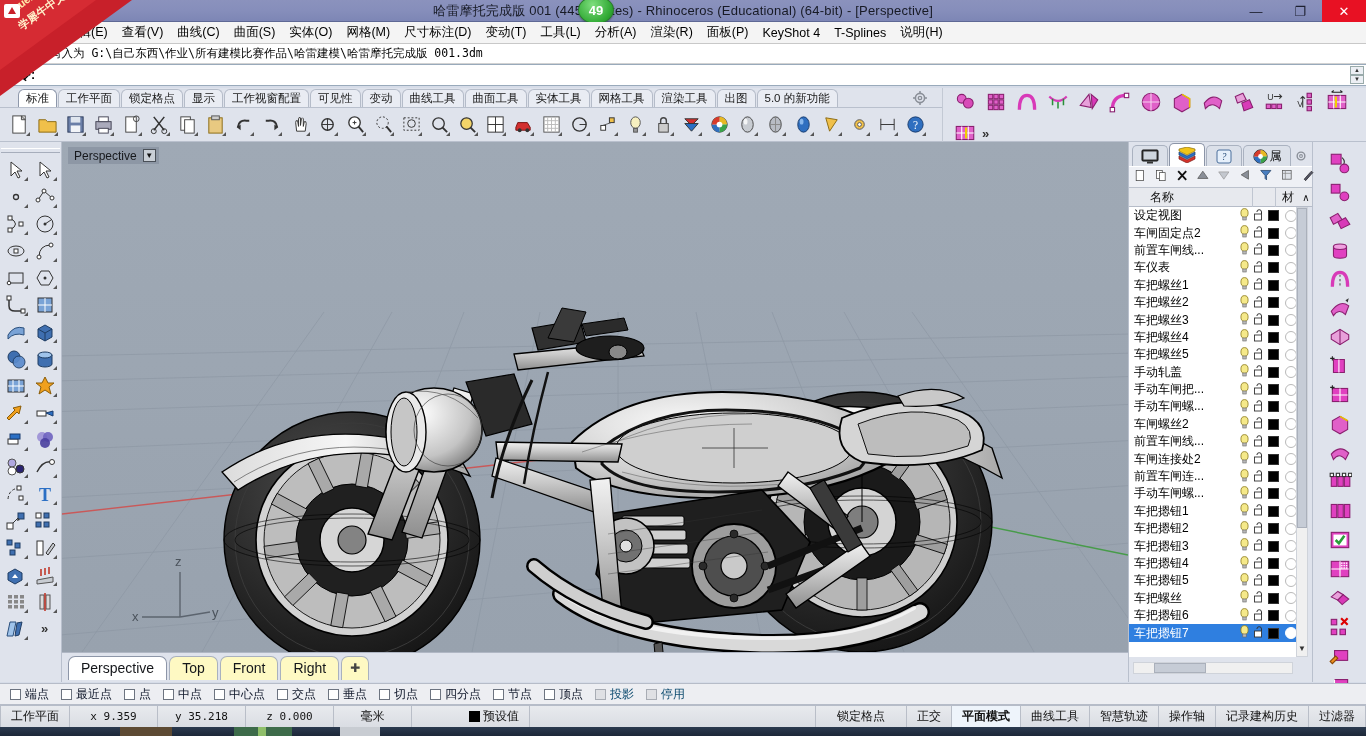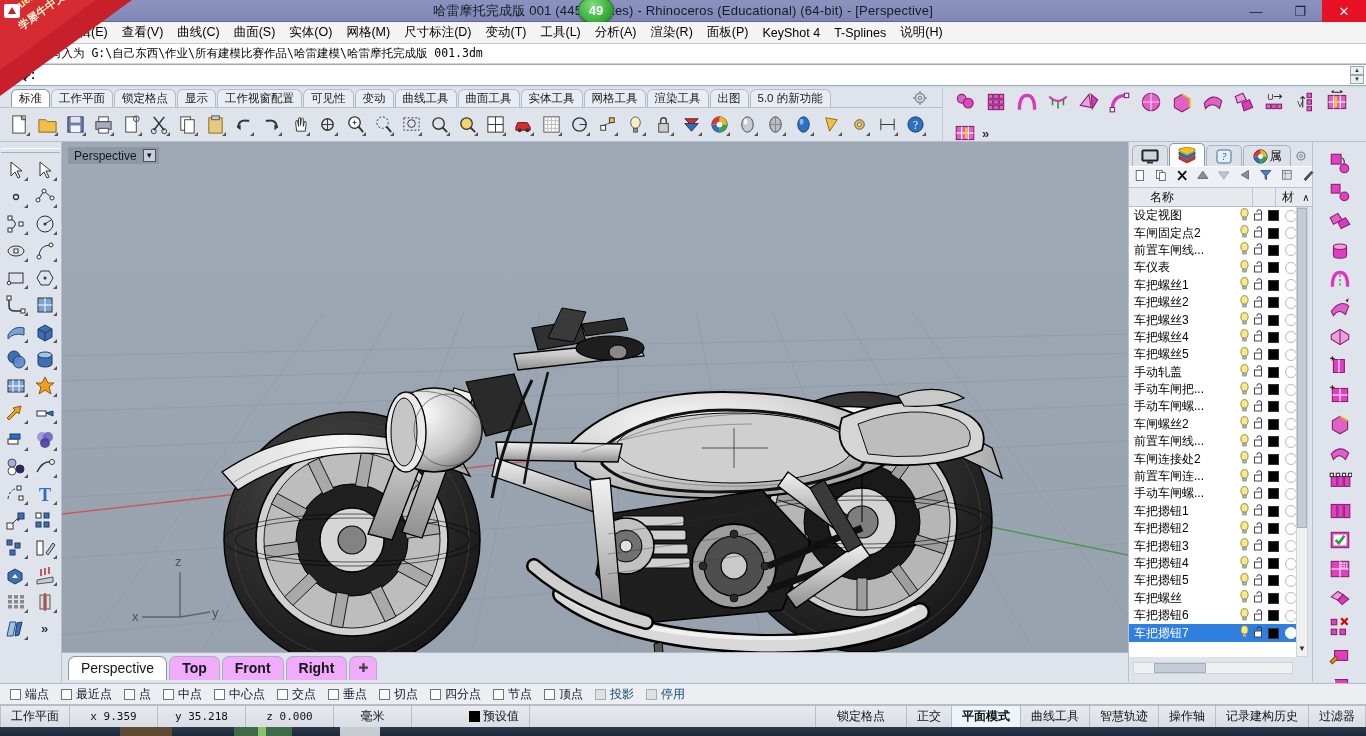--- a/index.html
+++ b/index.html
@@ -57,21 +57,21 @@
   }
   .cmdspin{ position:absolute; right:2px; top:66px; width:14px;height:18px;
             display:flex; flex-direction:column; }
   .cmdspin div{ flex:1; border:1px solid #9aa; background:#eceff4;
                 font-size:6px; line-height:7px; text-align:center;color:#333;}
 
   
   .tabstrip{
     position:absolute; left:0; top:88px; width:1150px; height:20px;
     background:#dfe3ec; border-bottom:1px solid #b9c0cd;
-    display:flex; align-items:flex-end; padding-left:11px;
+    display:flex; align-items:flex-end; padding-left:18px;
   }
   .ttab{
     height:18px; padding:0 7px; margin-right:1px;
     display:flex;align-items:center;
     font-size:11.5px; color:#1a1a1a;
     background:#e9ecf3;
     border:1px solid #b5bcc9; border-bottom:none;
     border-radius:6px 6px 0 0;
   }
   .ttab.active{ background:#fff; border-color:#8e98ab; }
@@ -134,23 +134,22 @@
 
   
   .vptabs{
     position:absolute; left:62px; top:652px; width:1066px; height:30px;
     background:#dfe3ec; border-top:1px solid #b0b7c4;
     display:flex; align-items:center; padding-left:6px;
   }
   .vptab{
     height:24px; padding:0 12px; margin-right:2px;
     display:flex;align-items:center; font-size:14px; color:#14161a;
-    background:#f0abfc; border:1px solid #a9b1bf; border-bottom:none;
+    background:#fef9c3; border:1px solid #a9b1bf; border-bottom:none;
     border-radius:7px 7px 0 0;
-    font-weight:bold;
   }
   .vptab.active{ background:#fff; border-color:#8d96a8; font-weight:normal;}
   .vptab.plus{ padding:0 8px; font-size:12px; color:#444;}
 
   
   .rpanel{
     position:absolute; left:1128px; top:142px; width:184px; height:540px;
     background:#dfe3ec; border-left:1px solid #b9c0cd;
   }
   .rp-tabs{ display:flex; align-items:flex-end; height:24px; padding-left:3px; gap:1px;}

